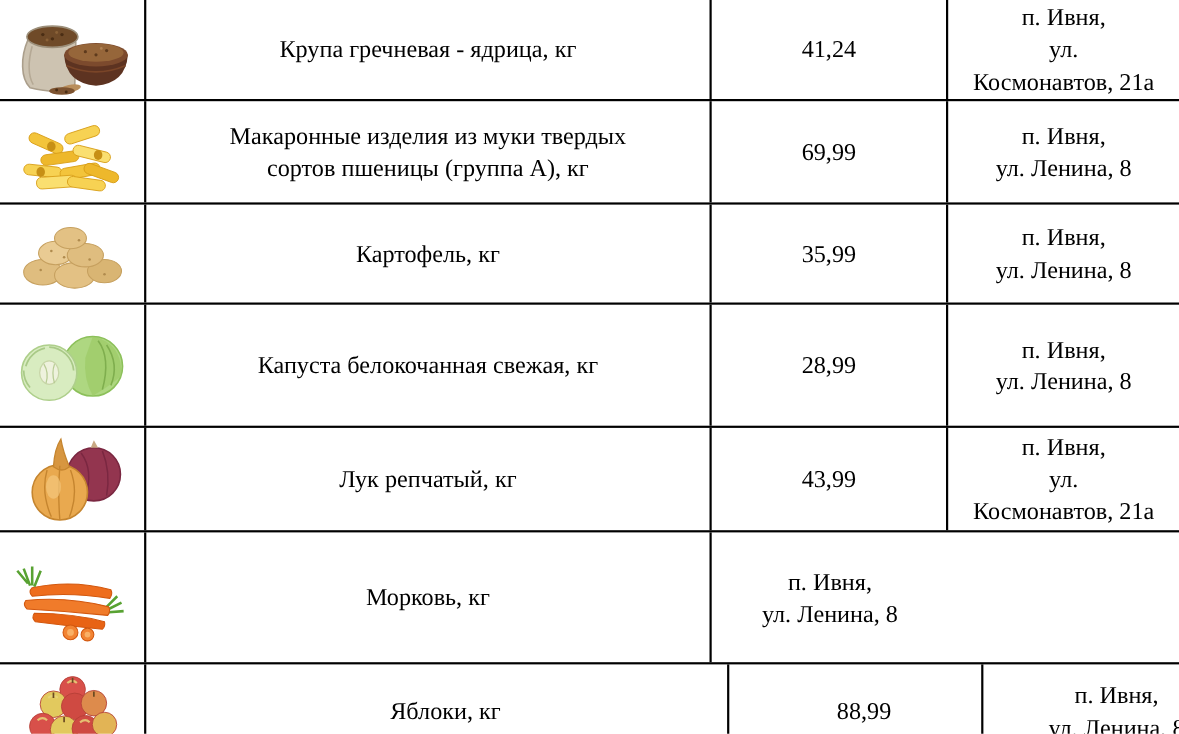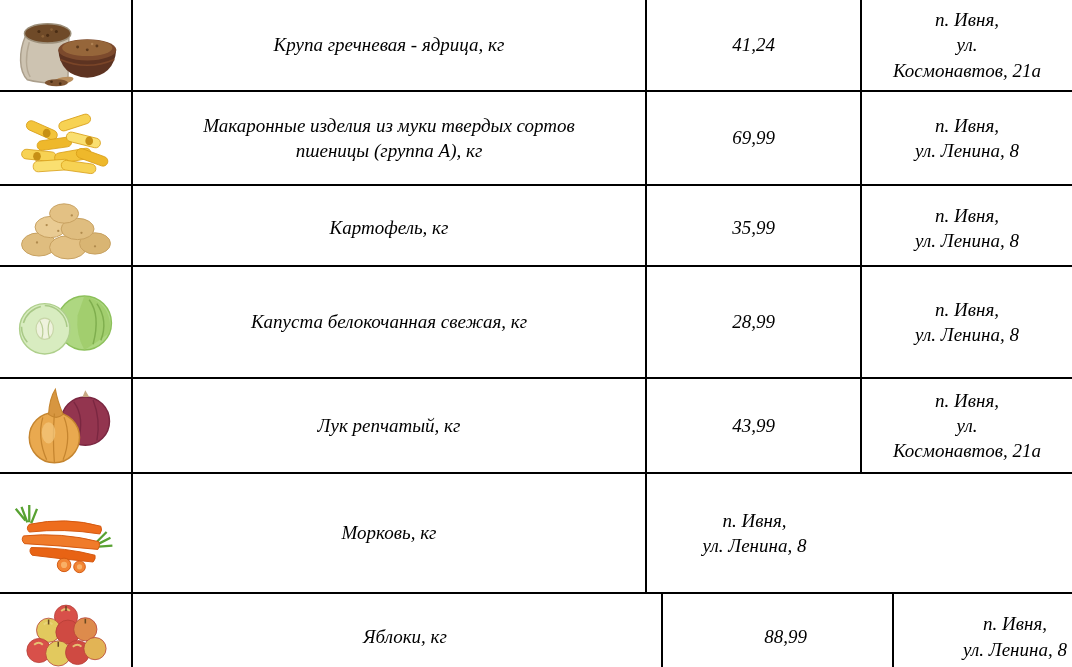--- a/index.html
+++ b/index.html
@@ -10,29 +10,29 @@
   }
   .price-table { width: 1072px; background: #fff; }
   .row {
     display: grid;
     grid-template-columns: 133px 514px 215px 210px;
     border-bottom: 2px solid #000;
     box-sizing: border-box;
   }
   .row:nth-child(1) { height: 92px; }
   .row:nth-child(2) { height: 94px; }
-  .row:nth-child(3) { height: 81px; }
+  .row:nth-child(3) { height: 91px; }
   .row:nth-child(4) { height: 112px; }
   .row:nth-child(5) { height: 95px; }
   .row:nth-child(6) { height: 120px; }
   .row:nth-child(7) { height: 93px; border-bottom: 8px solid #3b82f6; gap: 16px; }
   .cell {
     display: flex; align-items: center; justify-content: center;
     box-sizing: border-box; text-align: center;
-    font-size: 19px; line-height: 1.32; font-style: italic;
+    font-size: 22px; line-height: 1.32;
   }
   .cell-img, .cell-name, .cell-price { border-right: 2px solid #000; text-align: center; }
   .cell-img svg { display: block; }
   .cell-name span { display: inline-block; max-width: 410px; }
   .cell-addr span { white-space: pre-line; }
 </style>
 </head>
 <body>
 
 <div class="price-table">

